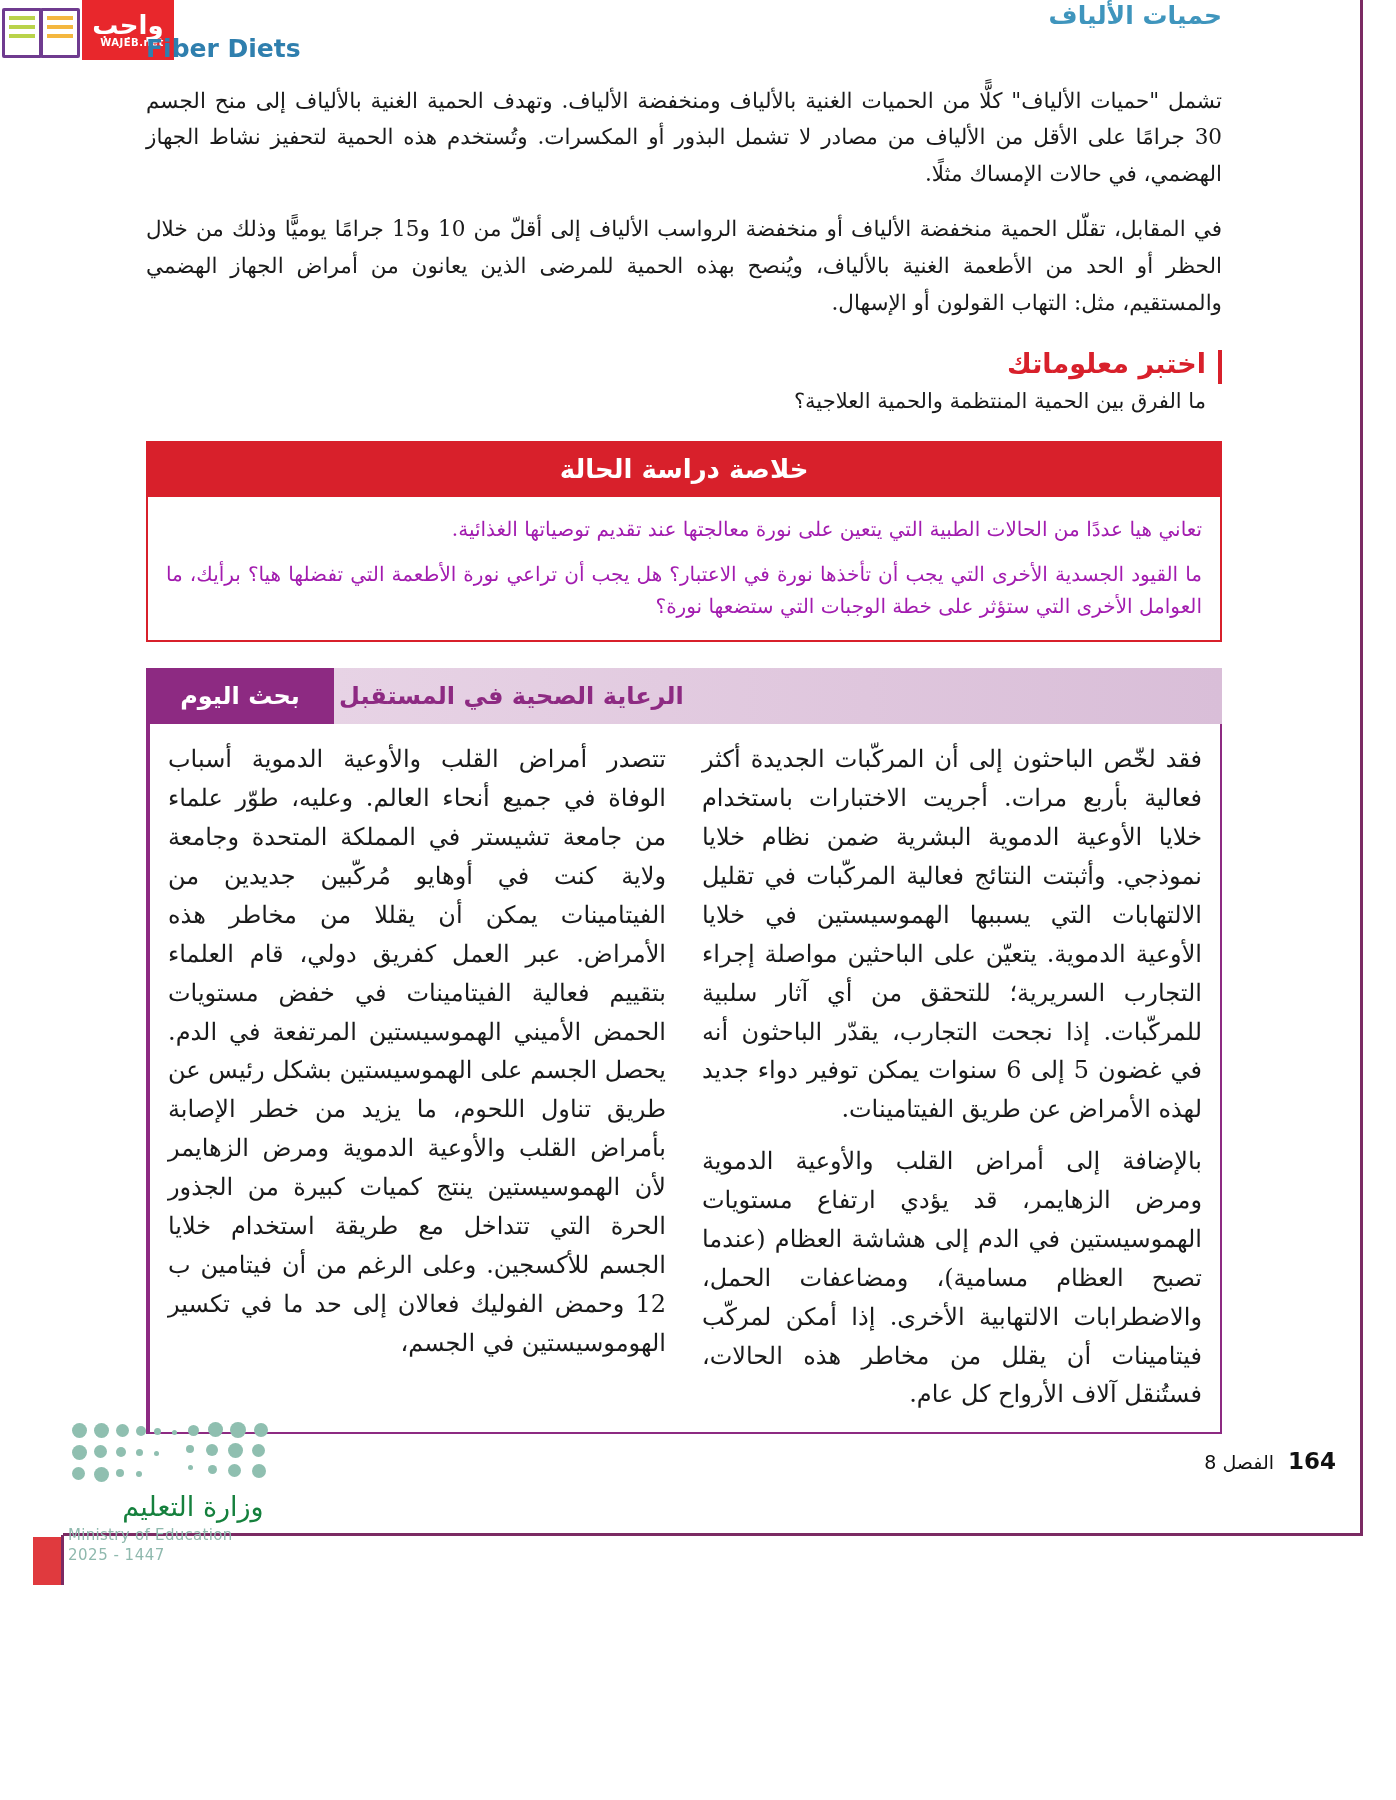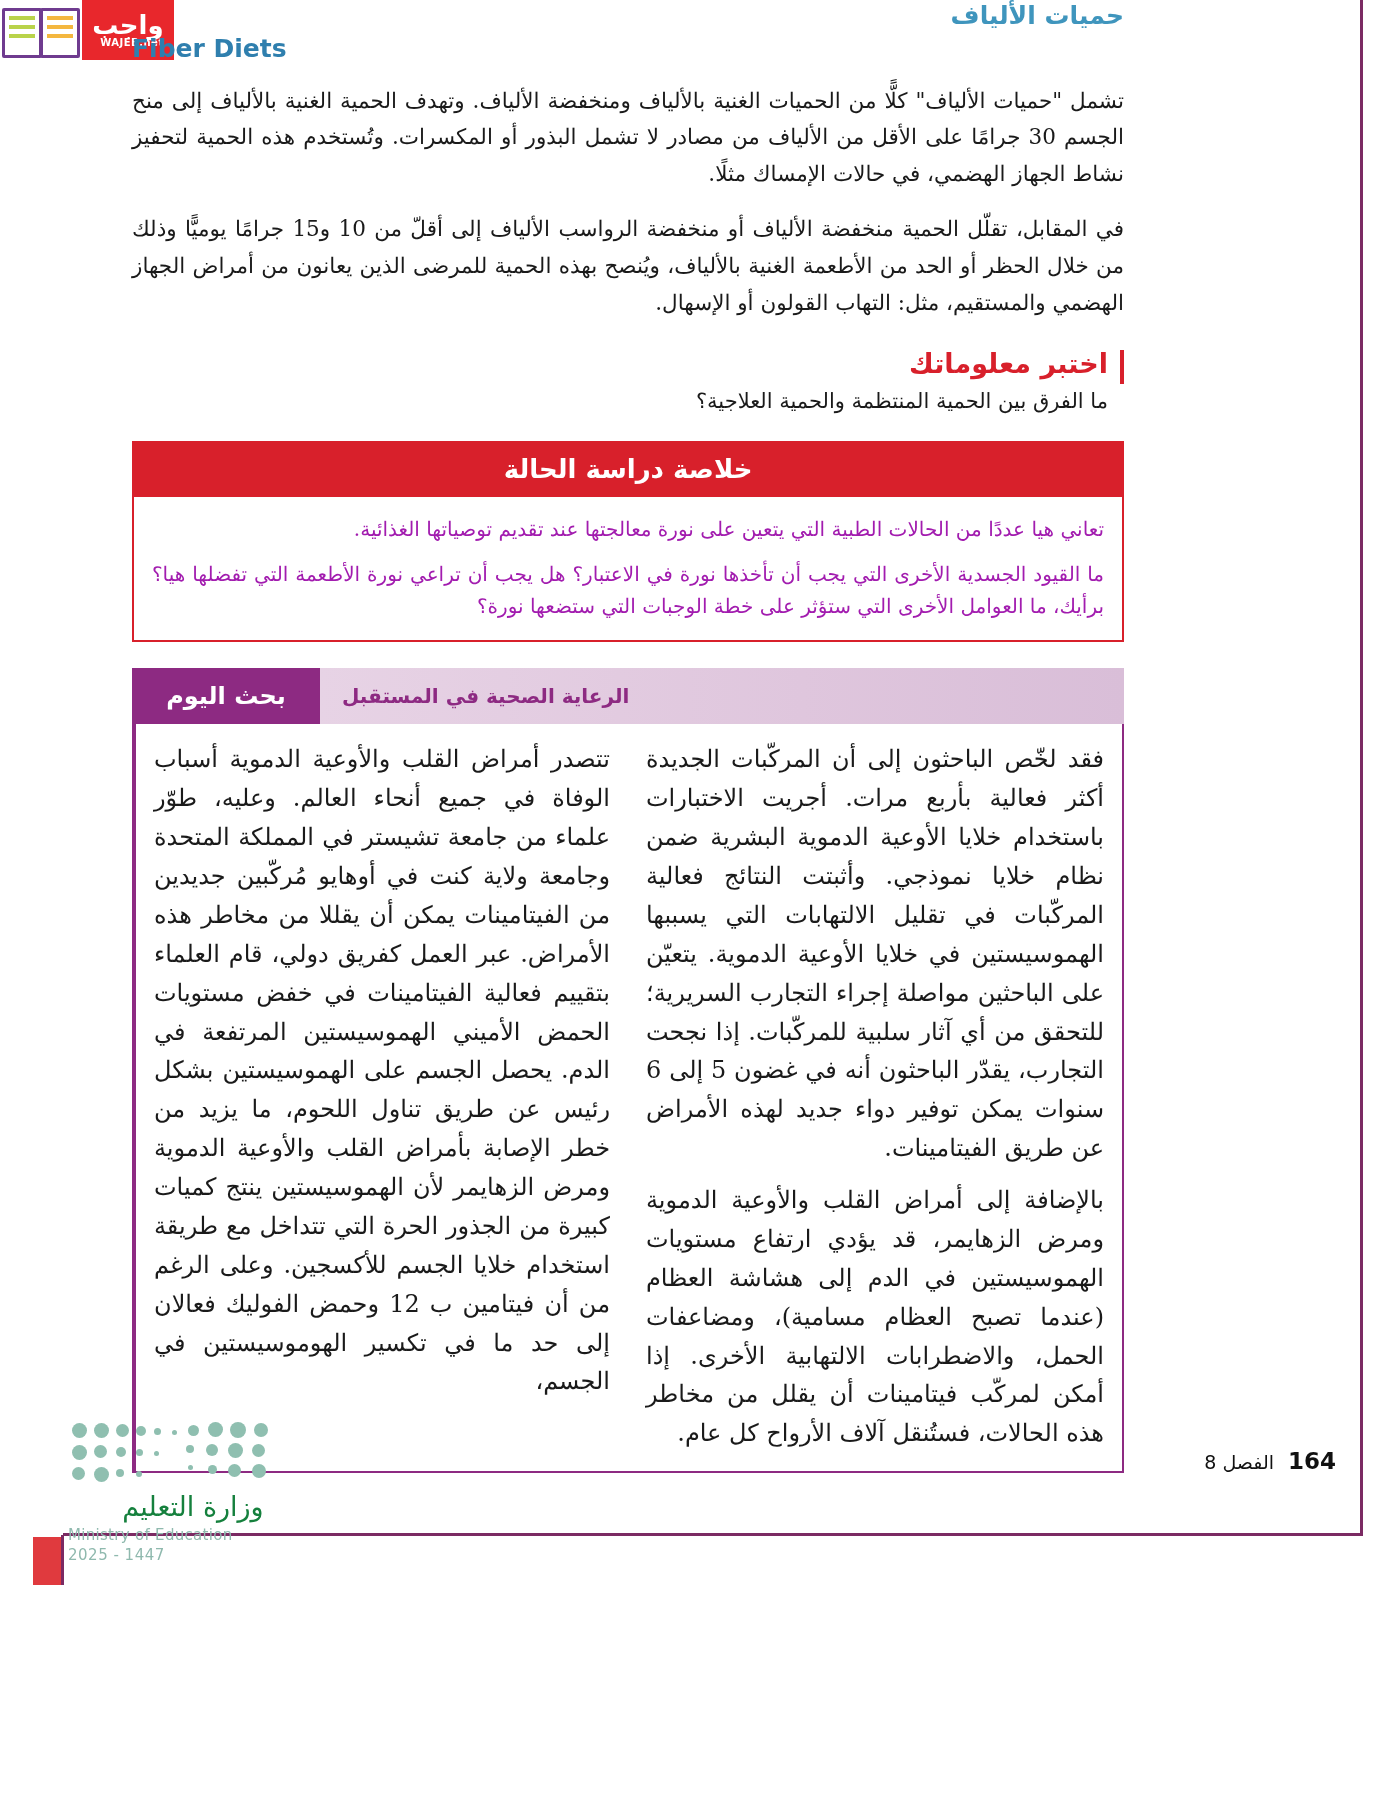--- a/index.html
+++ b/index.html
@@ -58,21 +58,21 @@
   .wm-book{
     position:absolute;pointer-events:none;user-select:none;opacity:.35;
   }
   .wm-book .pg{
     position:absolute;top:0;width:70px;height:96px;background:#eef0c9;border-radius:3px;
   }
   .wm-book .pg.l{left:0;}
   .wm-book .pg.r{left:80px;}
 
   
-  .content{position:absolute;left:132px;top:0;width:992px;}
+  .content{position:absolute;left:146px;top:0;width:1076px;}
 
   h1.sec-title-ar{
     margin:0;padding:0;color:#3f95bd;font-size:25px;font-weight:bold;
     text-align:right;line-height:1.25;
   }
   h2.sec-title-en{
     margin:2px 0 0 0;padding:0;color:#2f7fae;font-size:25px;font-weight:bold;
     text-align:left;direction:ltr;line-height:1.25;
   }
 
@@ -109,22 +109,22 @@
 
   
   .research{margin-top:26px;}
   .res-bar{display:flex;align-items:stretch;height:56px;}
   .res-tag{
     background:#8d2a82;color:#fff;font-size:24px;font-weight:bold;
     display:flex;align-items:center;justify-content:center;padding:0 18px;min-width:152px;
   }
   .res-head{
     flex:1;background:linear-gradient(90deg,#e7d3e5 0%,#dfc6dd 60%,#d9bed8 100%);
-    color:#8d2a82;font-size:20px;font-weight:bold;
-    display:flex;align-items:center;justify-content:flex-end;padding:0 22px;
+    color:#8d2a82;font-size:24px;font-weight:bold;
+    display:flex;align-items:center;justify-content:flex-end;padding:0 5px;
     position:relative;overflow:hidden;
   }
 
   .res-body{
     border:2px solid #8d2a82;border-top:none;display:flex;min-height:600px;
     position:relative;background:#fff;
   }
   .res-col{
     width:50%;box-sizing:border-box;padding:16px 18px 18px 18px;position:relative;z-index:2;
   }

